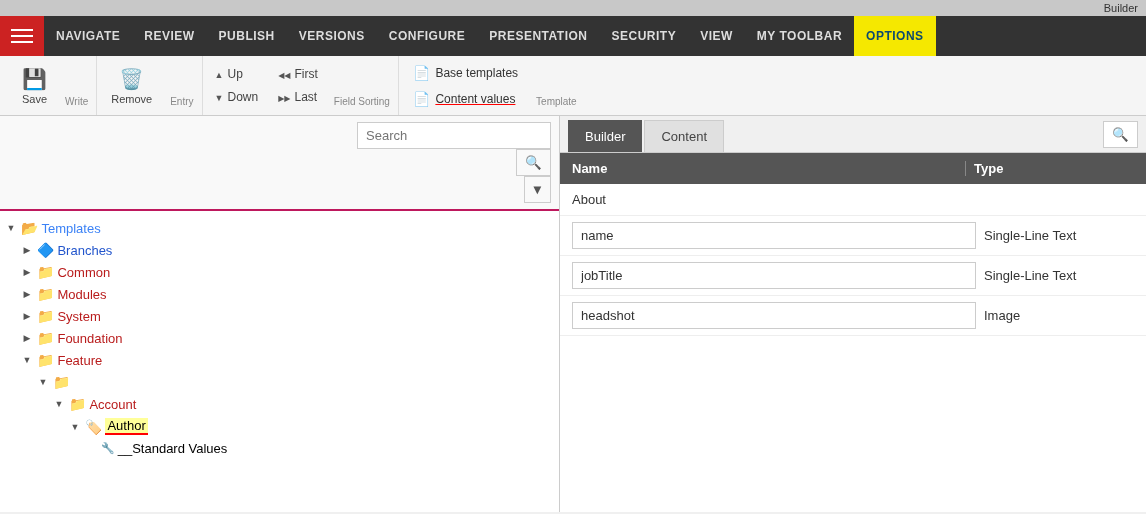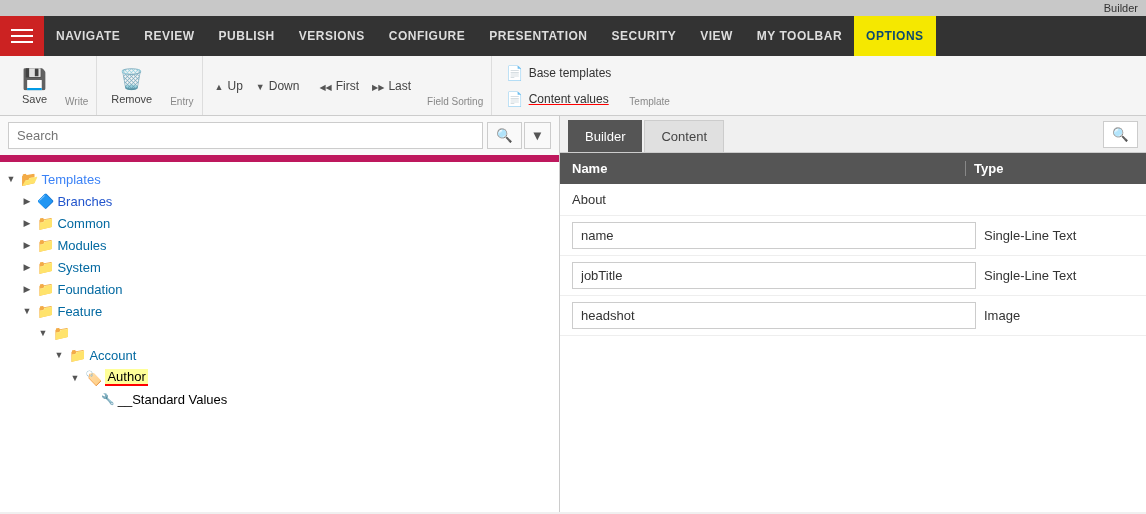--- a/index.html
+++ b/index.html
@@ -97,21 +97,21 @@
     }
     .toolbar-group-label {
       font-size: 10px;
       color: #888;
       text-align: center;
       align-self: flex-end;
       padding-bottom: 4px;
     }
     .toolbar-vertical {
       display: flex;
-      flex-direction: row;
+      flex-direction: column;
       gap: 5px;
     }
     .toolbar-arrow-btn {
       display: flex;
       align-items: center;
       gap: 4px;
       cursor: pointer;
       padding: 2px 4px;
       font-size: 12px;
       color: #444;
@@ -142,24 +142,25 @@
     .left-panel {
       width: 560px;
       background: #fff;
       border-right: 1px solid #ccc;
       display: flex;
       flex-direction: column;
       overflow: hidden;
     }
     .search-bar {
       display: flex;
-      align-items: flex-start;
-      border-bottom: 7px solid #be185d;
+      align-items: flex-end;
+      border-bottom: 2px solid #be185d;
       padding: 6px 8px;
       background: #f9f9f9;
+      flex-direction: column;
     }
     .search-input {
       flex: 1;
       border: 1px solid #ccc;
       padding: 5px 8px;
       font-size: 13px;
       outline: none;
       background: #fff;
     }
     .search-btn {
@@ -203,21 +204,21 @@
     .tree-icon {
       margin: 0 3px;
       font-size: 14px;
       flex-shrink: 0;
     }
     .tree-label {
       font-size: 13px;
     }
     .tree-label.green { color: #3b82f6; }
     .tree-label.blue { color: #2255cc; }
-    .tree-label.orange { color: #0369a1; }
+    .tree-label.orange { color: #b91c1c; }
     .tree-label.selected {
       background: #ffff99;
       border-bottom: 2px solid red;
       padding: 0 2px;
     }
     .indent1 { margin-left: 16px; }
     .indent2 { margin-left: 32px; }
     .indent3 { margin-left: 48px; }
     .indent4 { margin-left: 64px; }
     .indent5 { margin-left: 80px; }

